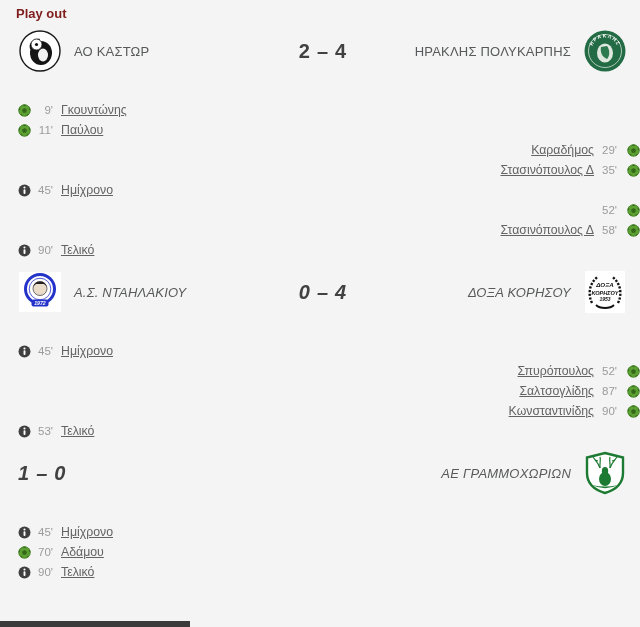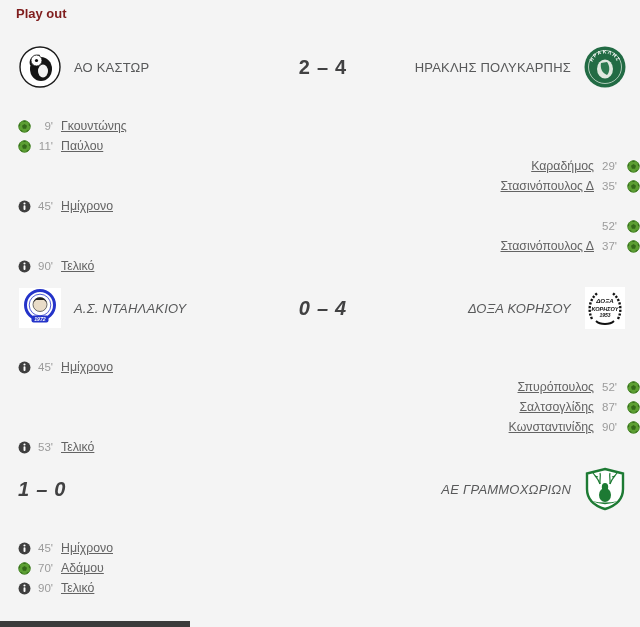--- a/index.html
+++ b/index.html
@@ -6,21 +6,21 @@
   body{
     width:640px;height:627px;overflow:hidden;position:relative;
     background:#f4f4f4;
     font-family:"Liberation Sans","DejaVu Sans",sans-serif;
     -webkit-font-smoothing:antialiased;
   }
   .page-title{
     padding:7px 0 0 16px;font-size:13px;font-weight:bold;color:#7f1d1d;line-height:14px;
   }
   .match-header{
-    display:flex;align-items:center;margin-top:24px;padding:0 13px 0 18px;height:44px;
+    display:flex;align-items:center;margin-top:8px;padding:0 13px 0 18px;height:44px;
   }
   .match-header.next{margin-top:10px;font-style:italic;}
   .side-group{display:flex;align-items:center;flex:1;min-width:0;}
   .side-group.home{justify-content:flex-start;}
   .side-group.away{justify-content:flex-end;}
   .team-name{font-size:13px;color:#58595a;letter-spacing:.2px;white-space:nowrap;}
   .side-group.home .team-name{margin-left:12px;}
   .side-group.away .team-name{margin-right:12px;}
   .logo{width:44px;height:44px;flex:none;display:block;}
   .score{
@@ -143,21 +143,21 @@
       <span class="lbl">Ημίχρονο</span>
     </div>
     <div class="ev right">
       <span class="min">52'</span>
       <svg class="evicon" viewBox="0 0 24 24">
           <use href="#ballicon"></use>
         </svg>
     </div>
     <div class="ev right">
       <span class="lbl">Στασινόπουλος Δ</span>
-      <span class="min">37'</span>
+      <span class="min">58'</span>
       <svg class="evicon" viewBox="0 0 24 24">
           <use href="#ballicon"></use>
         </svg>
     </div>
     <div class="ev left">
       <svg class="evicon" viewBox="0 0 24 24">
           <use href="#infoicon"></use>
         </svg>
       <span class="min">90'</span>
       <span class="lbl">Τελικό</span>

